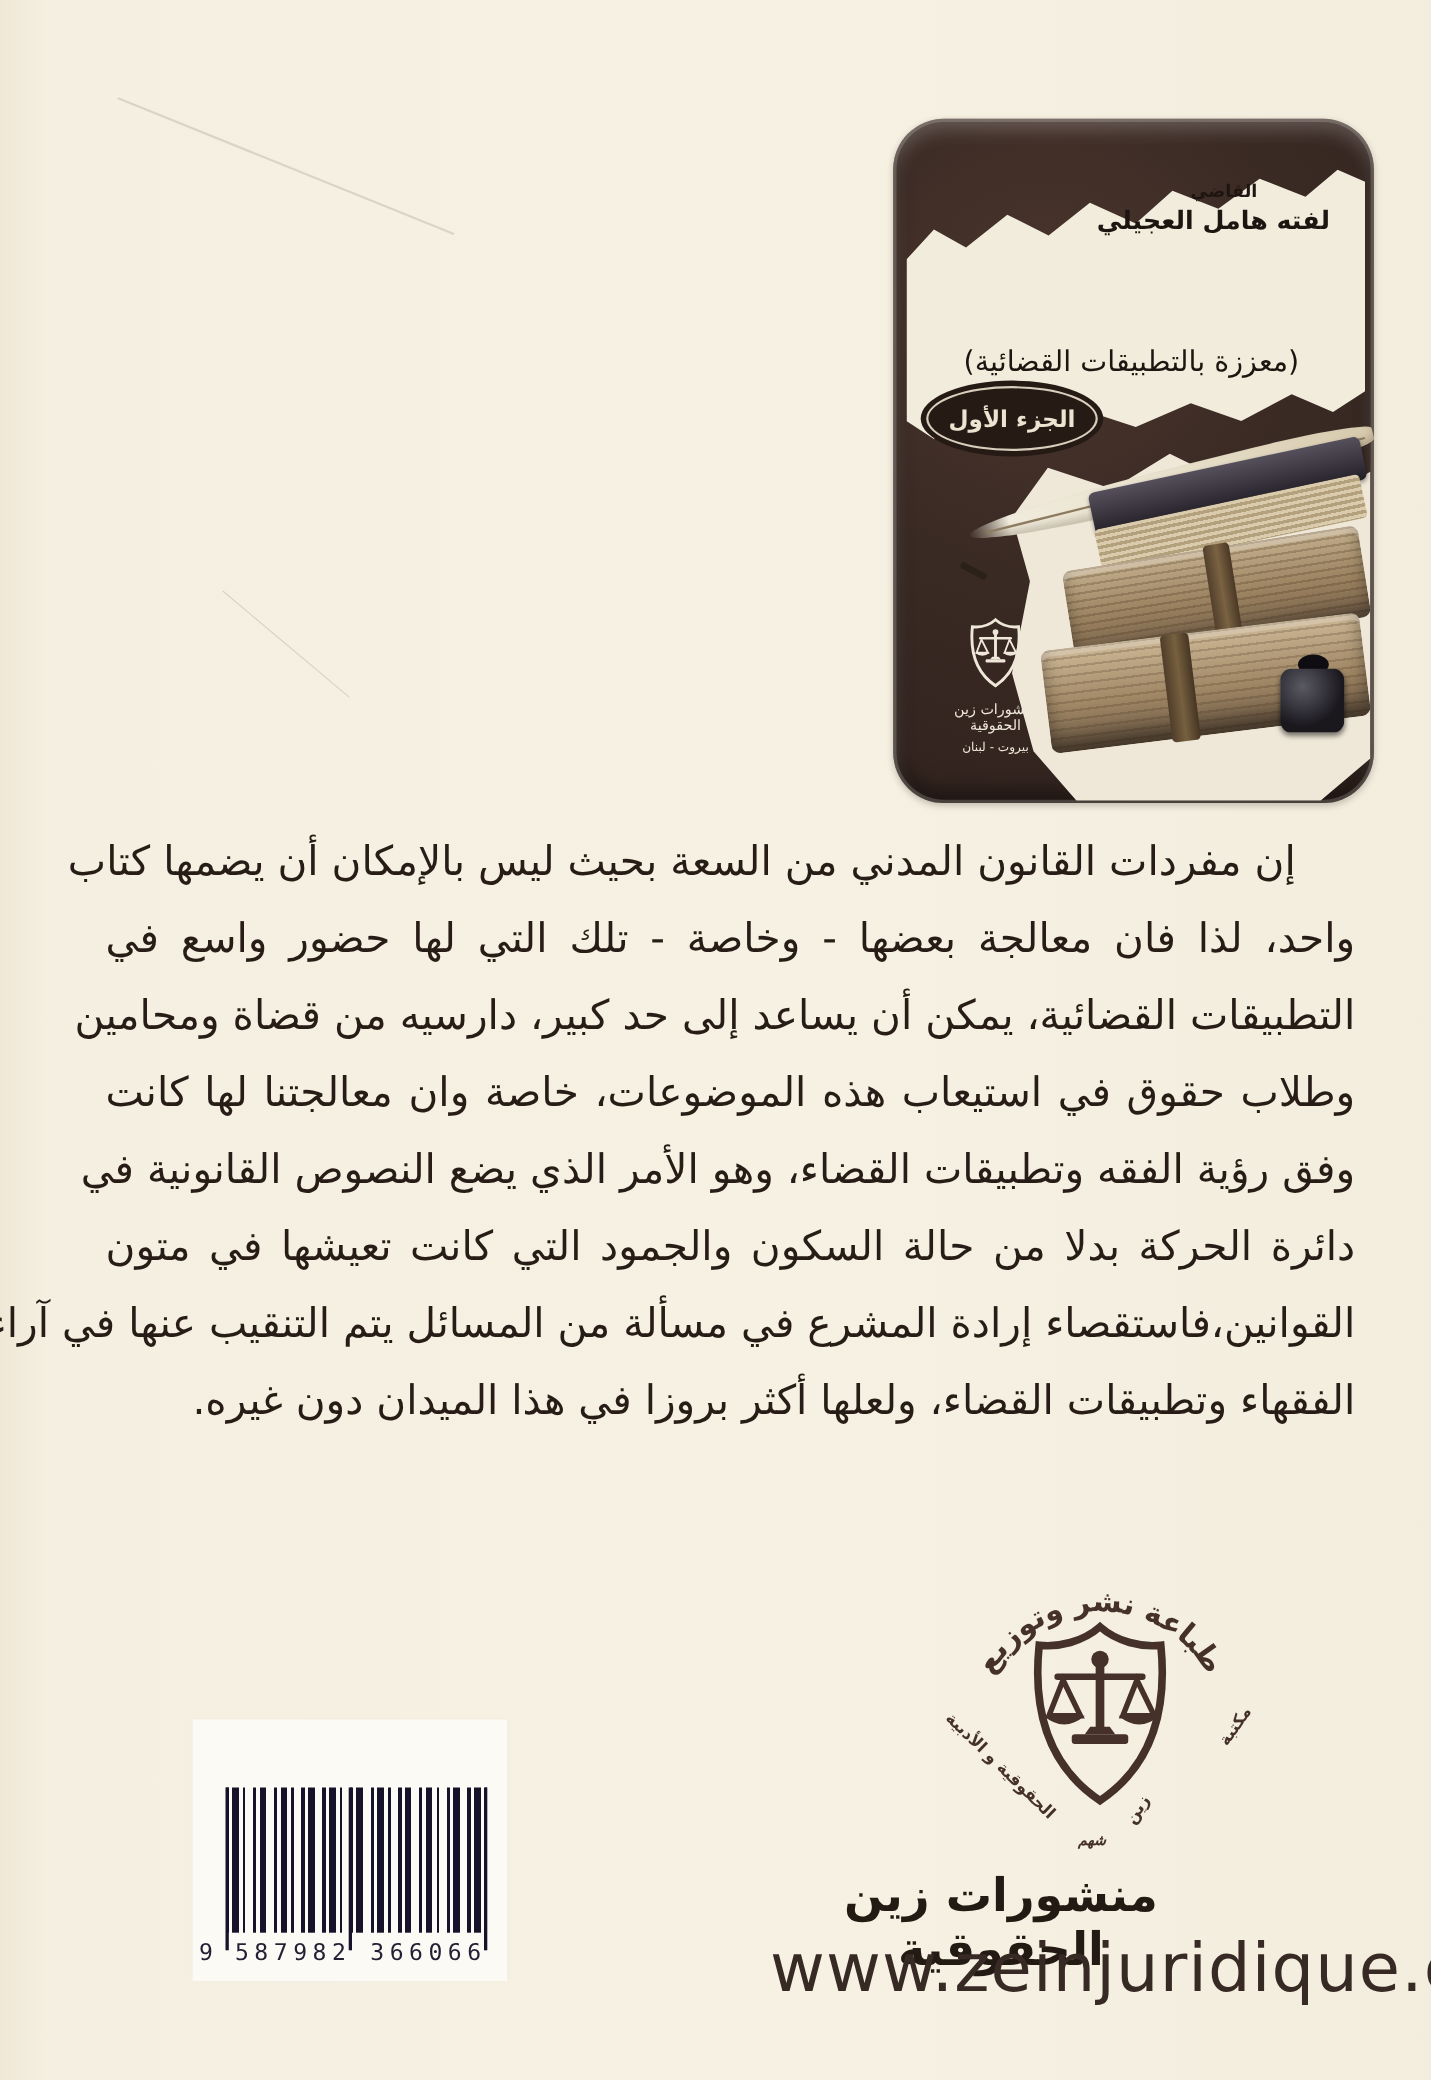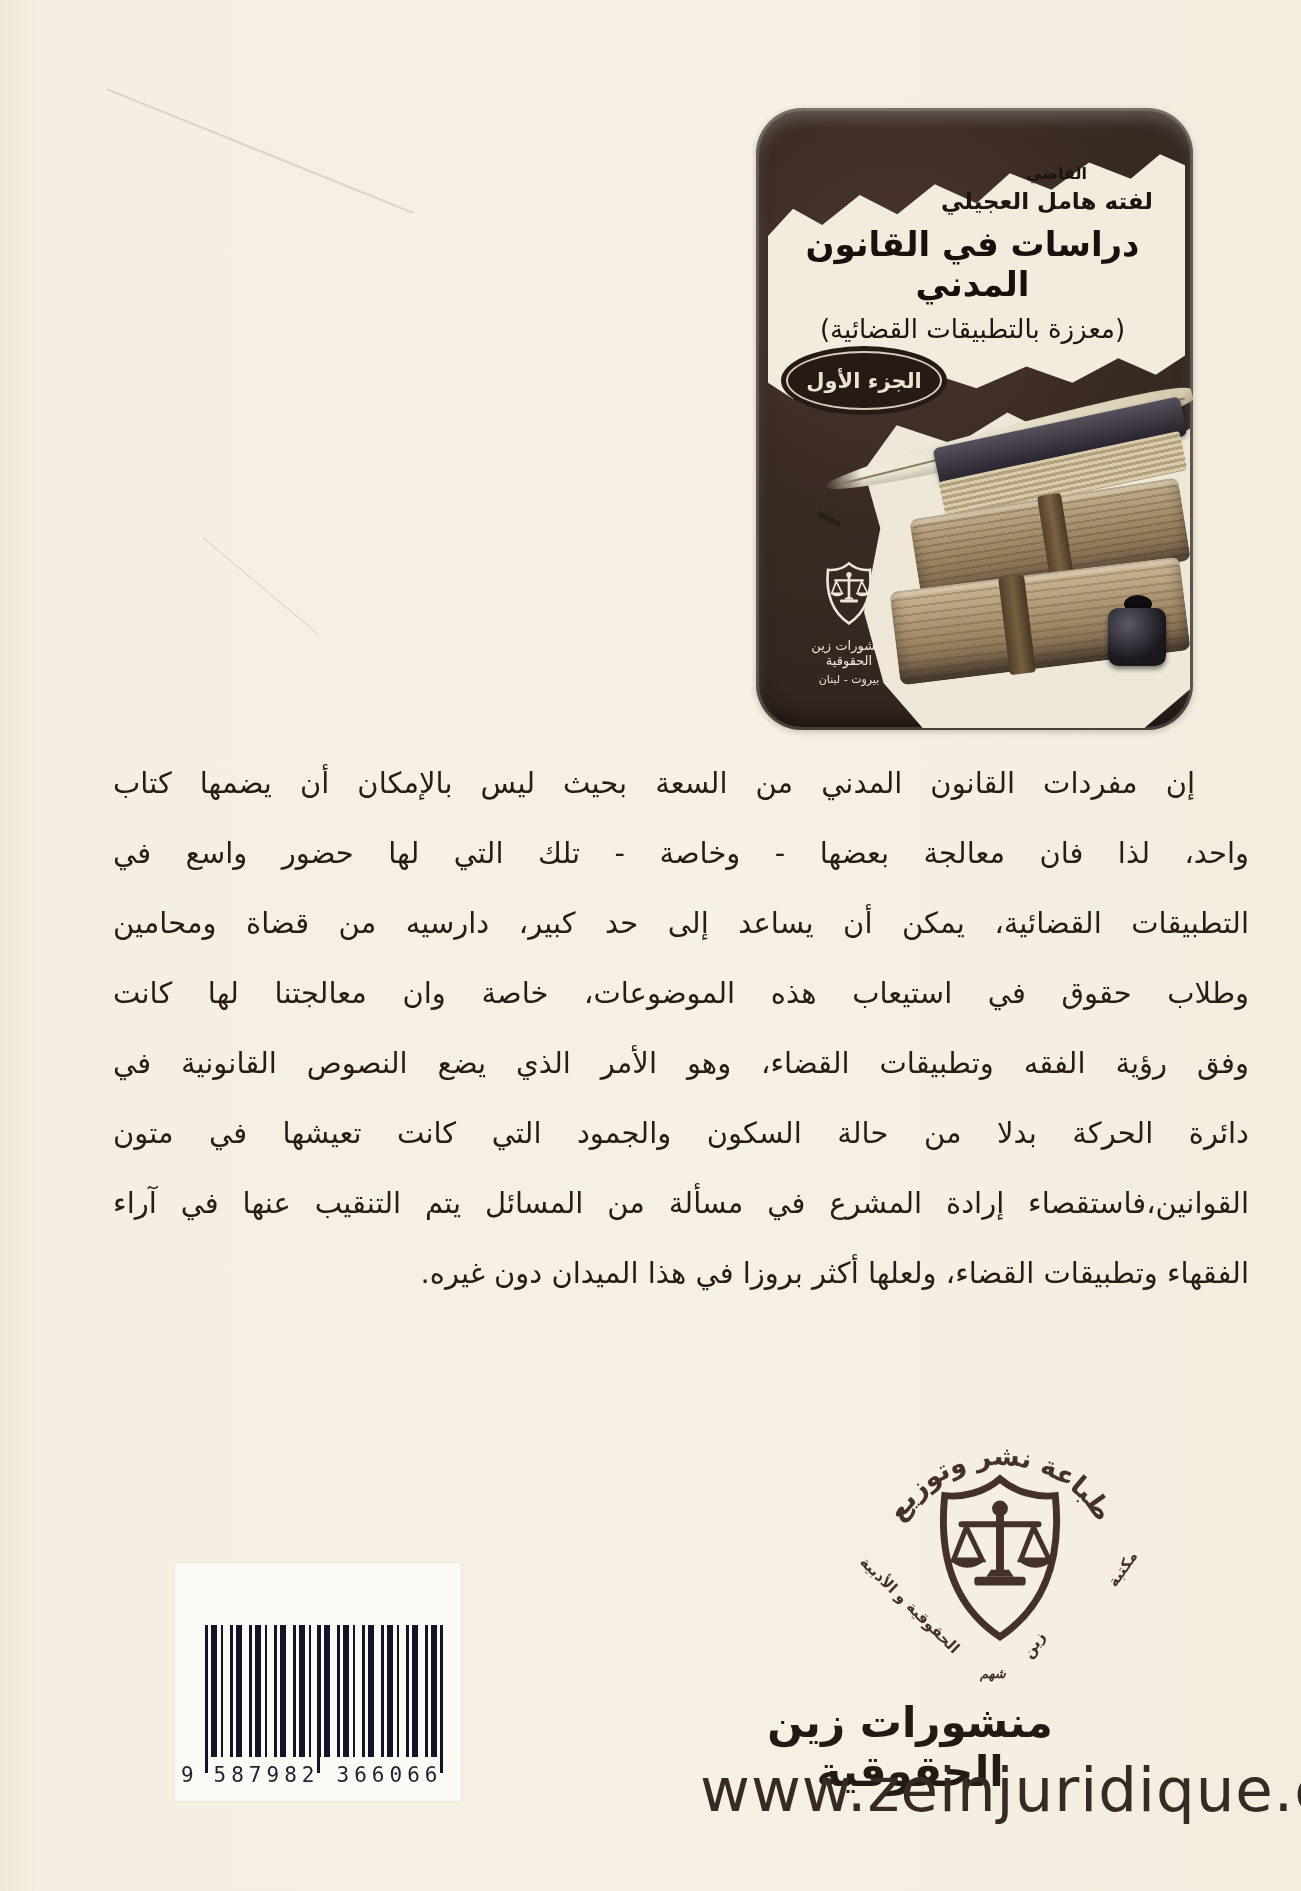--- a/index.html
+++ b/index.html
@@ -9,21 +9,21 @@
     background:linear-gradient(90deg,#efe8d6 0,#f5efe1 40px,#f6f1e3 55%,#f3edde 100%);
     font-family:"DejaVu Sans",sans-serif;color:#261c16;overflow:hidden;
   }
   .abs{position:absolute;}
   
   .scratch1{left:95px;top:150px;width:330px;height:2px;background:rgba(100,88,74,.18);transform:rotate(22deg);border-radius:2px;}
   .scratch2{left:185px;top:585px;width:150px;height:1px;background:rgba(100,88,74,.2);transform:rotate(40deg);}
 
   
   .cover{
-    left:756px;top:108px;width:437px;height:622px;border-radius:46px;overflow:hidden;
+    left:812px;top:108px;width:437px;height:622px;border-radius:46px;overflow:hidden;
     background:radial-gradient(circle at 32% 28%,#4a352d 0,#3a2a24 45%,#2f211c 100%);
     box-shadow:inset 0 0 0 3px rgba(250,244,231,.18), inset 0 10px 16px rgba(255,255,255,.22),
                inset 0 -10px 18px rgba(0,0,0,.45), 0 2px 6px rgba(60,45,35,.25);
   }
   .torn-top{
     position:absolute;left:12px;right:8px;top:30px;height:272px;background:#f2ecdd;
     clip-path:polygon(0 36%,6% 26%,13% 32%,22% 21%,31% 28%,40% 17%,50% 24%,58% 13%,
       68% 19%,77% 9%,87% 15%,94% 6%,100% 10%,100% 80%,93% 87%,84% 81%,73% 90%,
       62% 84%,50% 92%,38% 86%,27% 94%,15% 88%,6% 96%,0 90%);
   }
@@ -67,21 +67,21 @@
   .inkwell{left:352px;top:500px;width:58px;height:58px;border-radius:10px;
     background:radial-gradient(circle at 35% 28%,#5a5a64 0,#1a171d 65%);box-shadow:0 3px 5px rgba(0,0,0,.5);}
   .inkcap{left:368px;top:487px;width:28px;height:18px;border-radius:50%;background:#0f0d12;}
   .cover-emblem{left:32px;top:452px;width:122px;text-align:center;color:#efe8d9;direction:rtl;}
   .cover-emblem .pub-name{font-size:13px;margin-top:2px;}
   .cover-emblem .pub-city{font-size:11px;margin-top:5px;letter-spacing:1px;}
 
   
   .about-heading{left:495px;top:682px;width:290px;text-align:center;direction:rtl;
     font-size:46px;font-weight:bold;color:#241a14;}
-  .about-body{left:113px;top:748px;width:1136px;direction:rtl;font-size:29px;line-height:70px;color:#281d16;}
+  .about-body{left:96px;top:748px;width:1136px;direction:rtl;font-size:37px;line-height:70px;color:#281d16;}
   .about-body .line{text-align:justify;text-align-last:justify;white-space:nowrap;}
   .about-body .line.first{padding-right:54px;}
   .about-body .line.last{text-align:right;text-align-last:auto;}
 
   
   .brand-logo{left:858px;top:1390px;width:284px;height:316px;color:#45312a;}
   .ring{position:absolute;font-weight:bold;font-size:15px;color:#45312a;direction:rtl;white-space:nowrap;}
   .ring-a{right:0px;top:170px;transform:rotate(-55deg);}
   .ring-b{left:162px;top:246px;transform:rotate(-58deg);}
   .ring-c{left:-14px;top:206px;transform:rotate(44deg);}
@@ -114,21 +114,20 @@
 
   <div class="abs scratch1"></div>
   <div class="abs scratch2"></div>
 
   <div class="abs cover">
     <div class="torn-top"></div>
     <div class="torn-lower"></div>
 
     <div class="abs cov-kicker">القاضي</div>
     <div class="abs cov-author">لفته هامل العجيلي</div>
-    <div class="abs cov-title">دراسات في القانون المدني</div>
     <div class="abs cov-subtitle">(معززة بالتطبيقات القضائية)</div>
     <div class="abs badge">الجزء الأول</div>
 
     <div class="abs feather"></div>
     <div class="abs nib"></div>
     <div class="abs book1c"></div>
     <div class="abs book1p"></div>
     <div class="abs book2"></div>
     <div class="abs strap1"></div>
     <div class="abs book3"></div>

